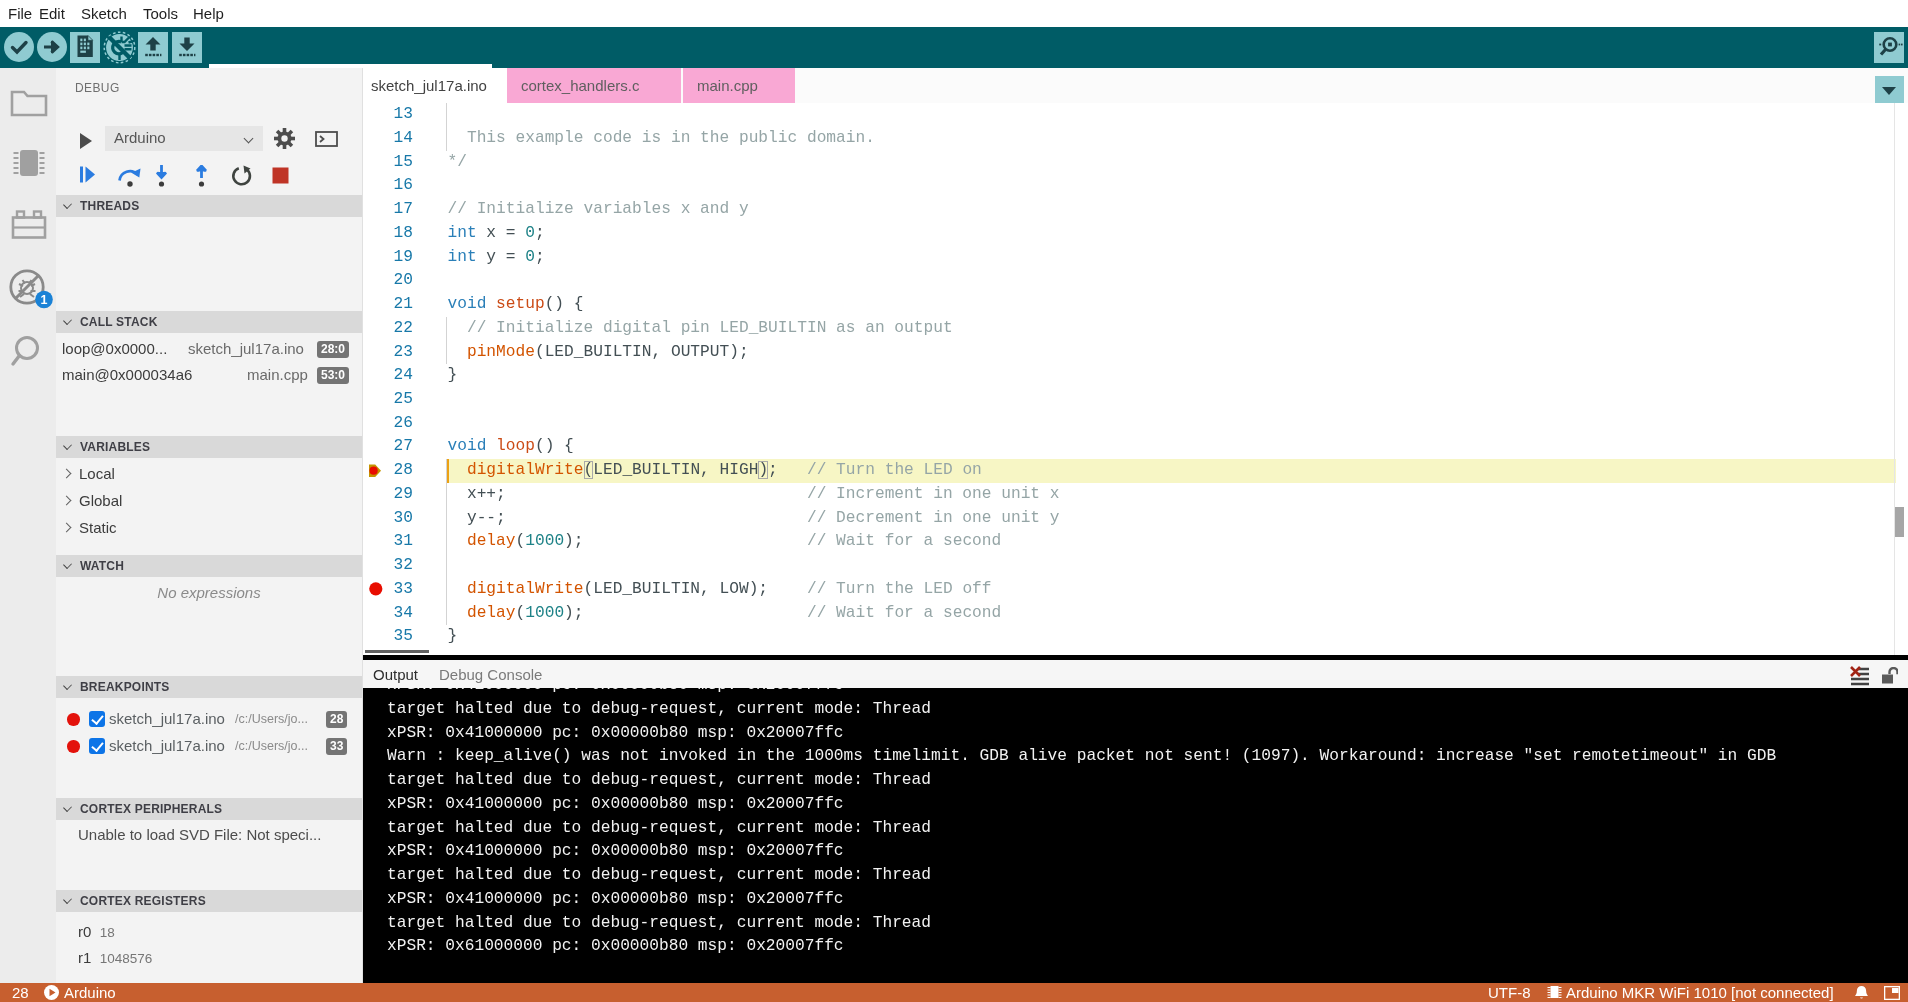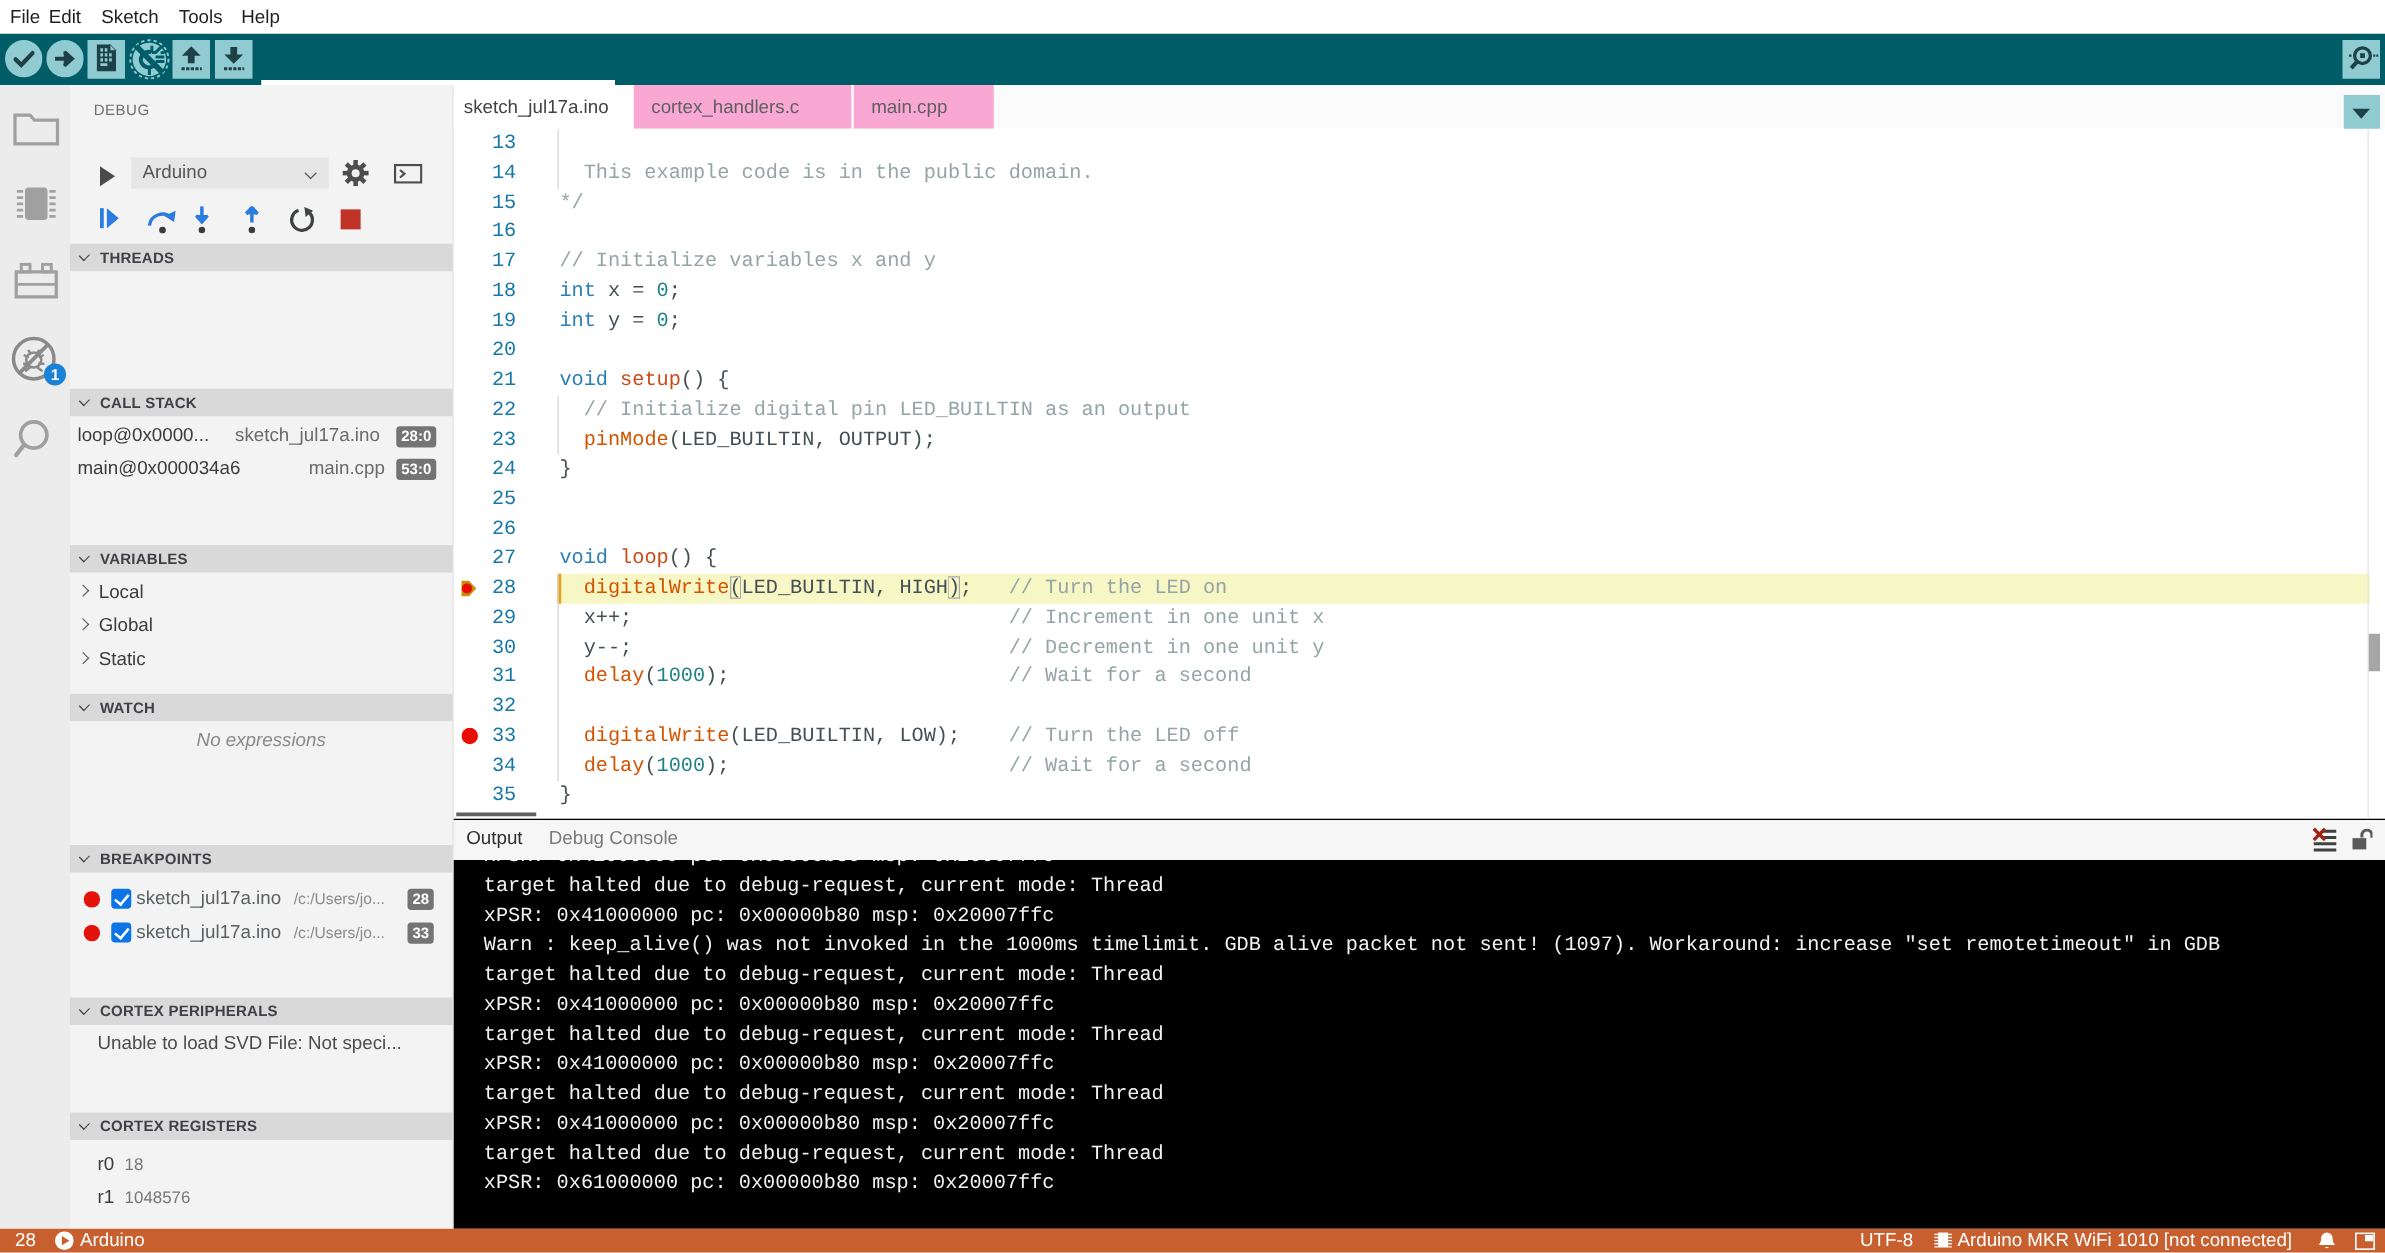--- a/index.html
+++ b/index.html
@@ -28,21 +28,21 @@
 .tab{position:absolute;top:0;height:35px;font-size:15px;line-height:35px;background:#f9a8d4;color:#5f5f5f;}
 #editor{position:absolute;left:363px;top:103px;width:1545px;height:552px;background:#fff;overflow:hidden;}
 .ln{position:absolute;left:0;width:100%;height:23.727px;font-family:"Liberation Mono",monospace;font-size:16.2px;line-height:23.727px;white-space:pre;}
 .lnum{position:absolute;right:1495px;color:#1778a8;text-align:center;}
 .ltxt{position:absolute;left:84.5px;color:#434f54;}
 .kw{color:#2a7fb8;} .fn{color:#cb4b16;} .fn2{color:#d35400;}
 .nm{color:#1e8287;} .cm{color:#95a5a6;}
 .bm{box-shadow:0 0 0 1px #a9a9a9 inset;}
 .guide{position:absolute;left:82.5px;width:1px;background:#d3d3d3;}
 #curline{position:absolute;left:82.5px;top:356.1px;width:1450px;height:23.7px;background:#f7f6c5;border-left:3px solid #eca115;}
-#outhdr{position:absolute;left:363px;top:655px;width:1545px;height:33px;background:#f6f6f6;font-size:15px;border-top:1px solid #000000;}
+#outhdr{position:absolute;left:363px;top:655px;width:1545px;height:33px;background:#f6f6f6;font-size:15px;border-top:5px solid #000000;}
 #console{position:absolute;left:363px;top:688px;width:1545px;height:295px;background:#000;overflow:hidden;}
 #console .in{position:relative;top:-13.8px;left:24px;font-family:"Liberation Mono",monospace;font-size:16.2px;line-height:23.727px;color:#f2f2f2;white-space:pre;}
 #status{position:absolute;left:0;top:983px;width:100%;height:19px;background:#c75f2f;color:#fff;font-size:15px;}
 </style></head><body>
 <div id="root">
 <div id="menubar">
  <span style="left:8px">File</span>
       <span style="left:39px">Edit</span>
       <span style="left:81px">Sketch</span>
       <span style="left:143px">Tools</span>

